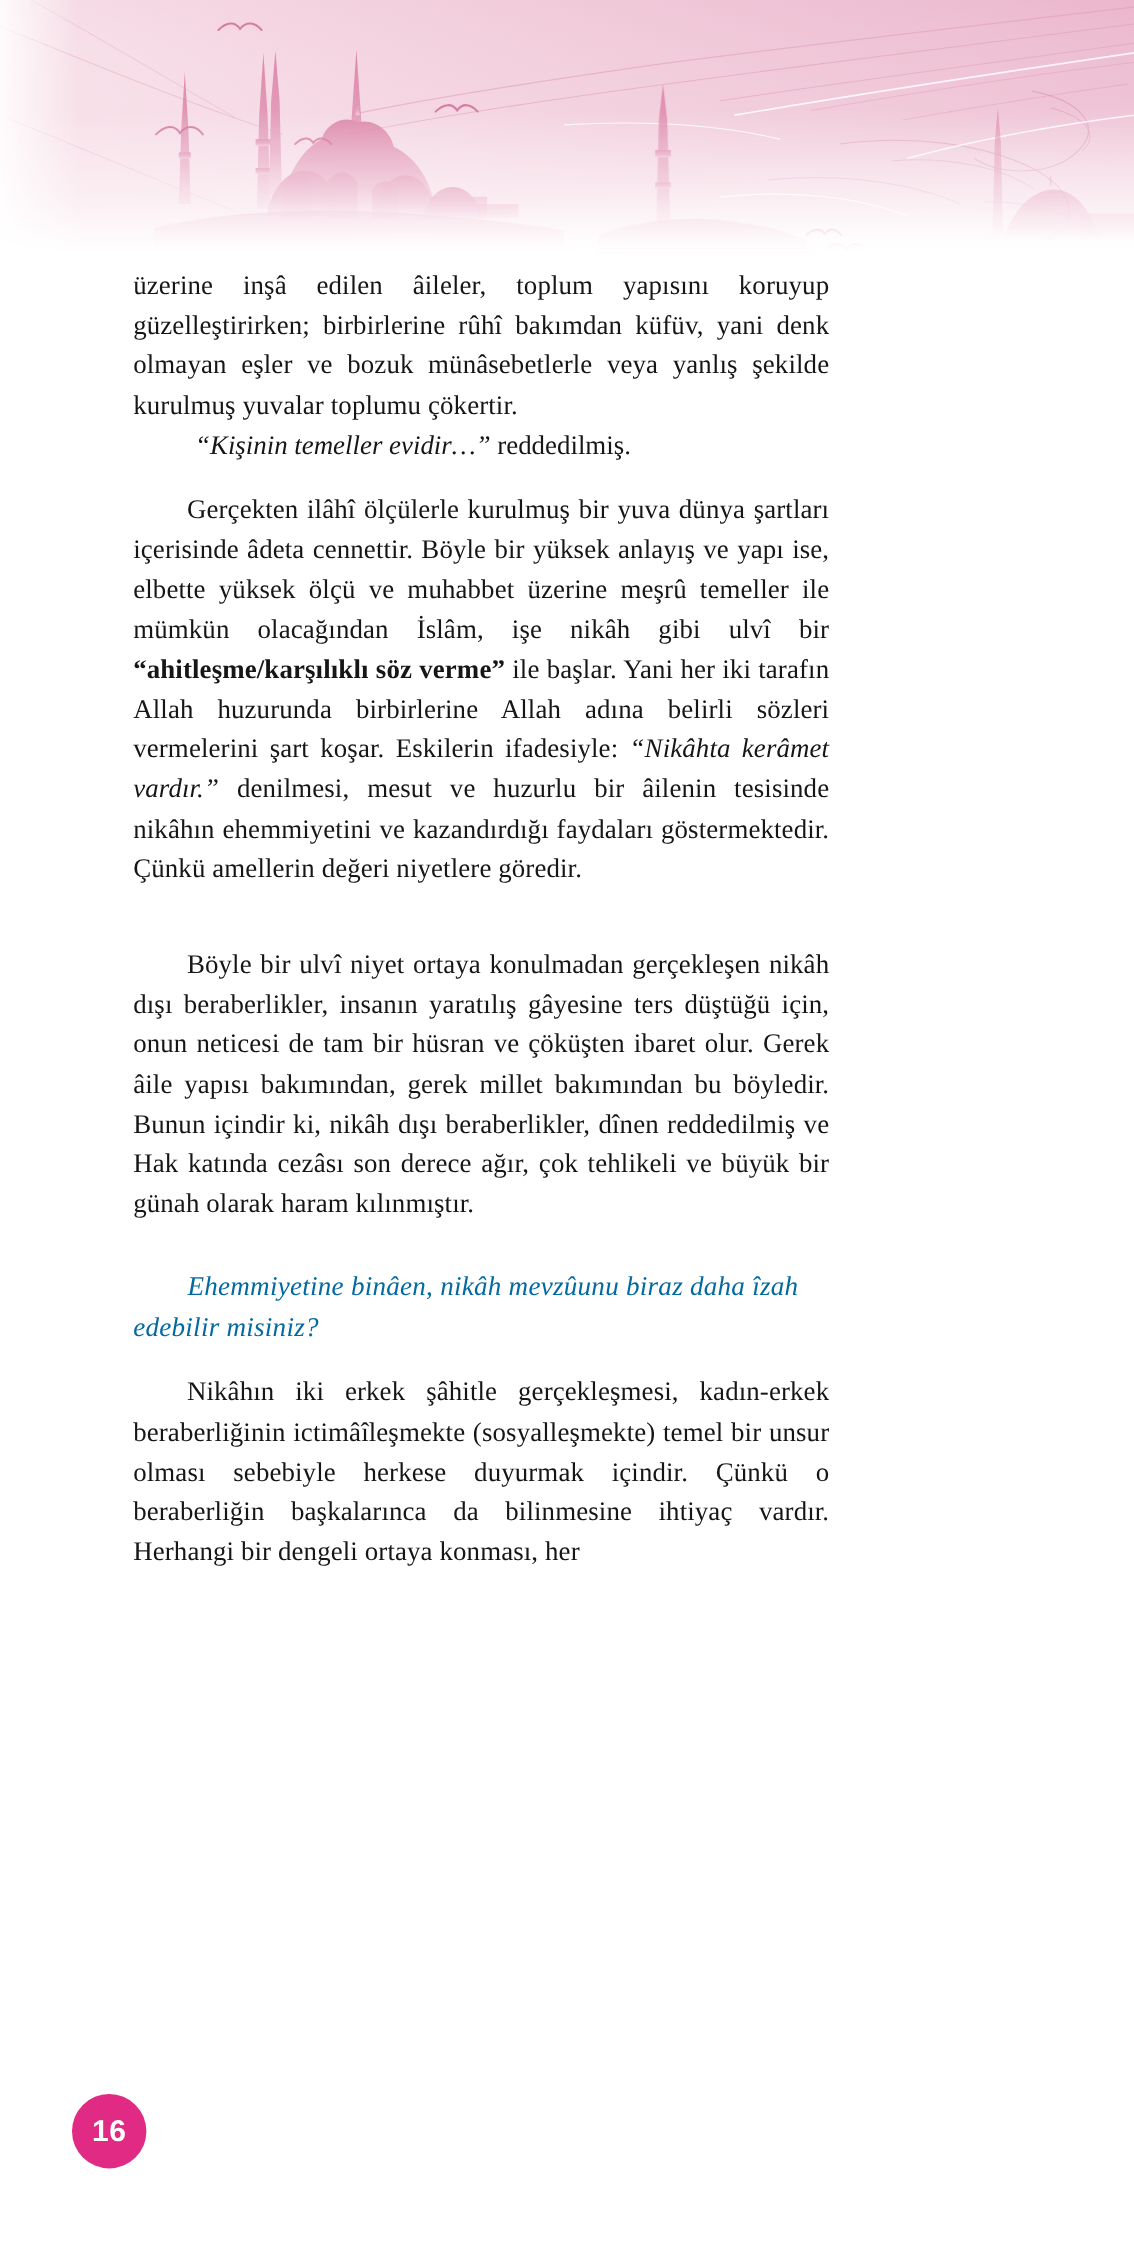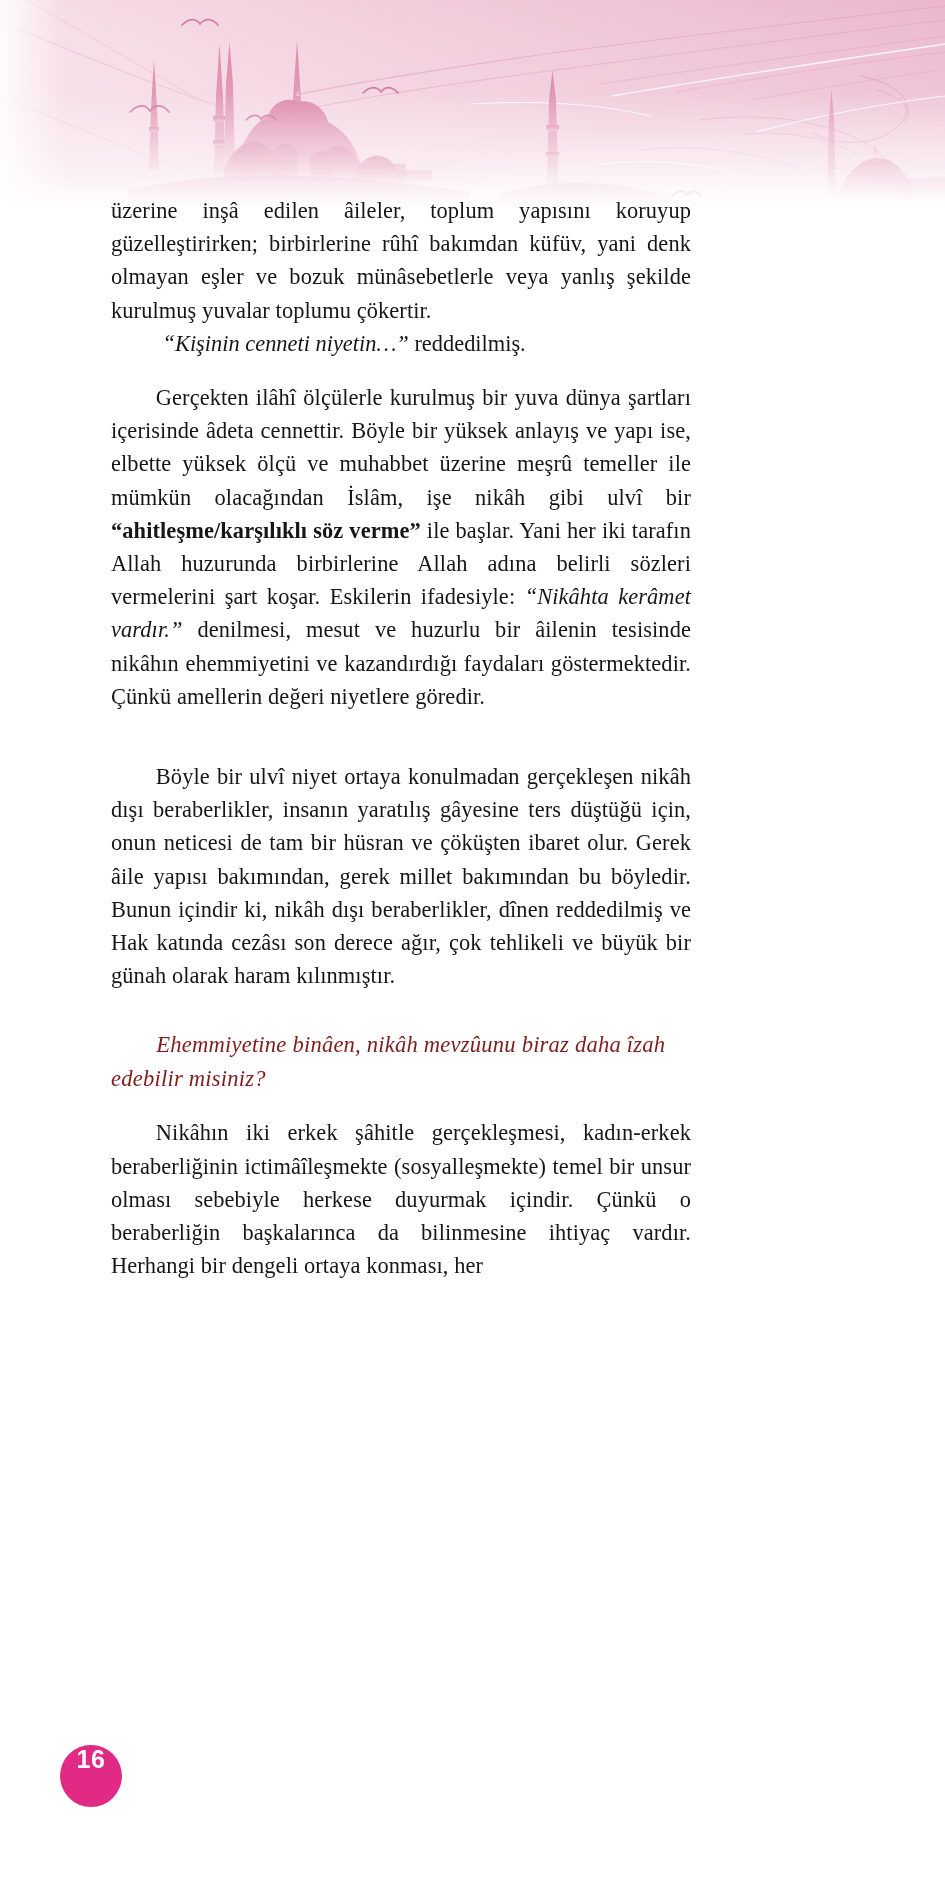--- a/index.html
+++ b/index.html
@@ -24,21 +24,21 @@
     width: 945px;
     height: 210px;
     overflow: hidden;
   }
   .header-art svg { display: block; width: 945px; height: 210px; }
 
   
   .content {
     position: absolute;
     left: 111px;
-    top: 194px;
+    top: 221px;
     width: 580px;
   }
   p.para {
     margin: 0;
     font-size: 22.4px;
     line-height: 33.2px;
     color: #161616;
     text-align: justify;
     text-justify: inter-word;
     hyphens: none;
@@ -57,36 +57,36 @@
   .bd { font-weight: bold; }
   .spacer-md { height: 26px; }
   .spacer-lg { height: 36px; }
 
   
   .q-heading {
     margin: 0;
     font-size: 22.6px;
     line-height: 33.5px;
     font-style: italic;
-    color: #7f1d1d;
+    color: #0369a1;
     text-indent: 2.0em;
     letter-spacing: 0.2px;
   }
 
   
   .page-badge {
     position: absolute;
     left: 60px;
     top: 1745px;
     width: 62px;
     height: 62px;
     border-radius: 50%;
     background: #e12a84;
     display: flex;
-    align-items: flex-start;
+    align-items: center;
     justify-content: center;
   }
   .page-badge span {
     color: #ffffff;
     font-family: "Liberation Sans", sans-serif;
     font-size: 25px;
     font-weight: bold;
     letter-spacing: 0.5px;
   }
 </style>
@@ -217,21 +217,21 @@
       <rect x="0" y="90" width="945" height="120" fill="url(#fadeBottom)"></rect>
       <rect x="0" y="0" width="220" height="210" fill="url(#fadeLeft)"></rect>
     </svg>
   </div>
 
   <div class="content">
 
     <p class="para">üzerine inşâ edilen âileler, toplum yapısını koruyup güzelleştirirken; birbirlerine rûhî bakımdan küfüv, yani denk olmayan eşler ve bozuk münâsebetlerle veya yanlış şekilde kurulmuş yuvalar toplumu çökertir.</p>
 
 
-    <p class="quote-line"><span class="it">“Kişinin cenneti niyetin…”</span><span> reddedilmiş.</span></p>
+    <p class="quote-line"><span class="it">“Kişinin temeller evidir…”</span><span> reddedilmiş.</span></p>
 
     <p class="para indent"><span>Gerçekten ilâhî ölçülerle kurulmuş bir yuva dünya şartları içerisinde âdeta cennettir. Böyle bir yüksek anlayış ve yapı ise, elbette yüksek ölçü ve muhabbet üzerine meşrû temeller ile mümkün olacağından İslâm, işe nikâh gibi ulvî bir </span><span class="bd">“ahitleşme/karşılıklı söz verme”</span><span> ile başlar. Yani her iki tarafın Allah huzurunda birbirlerine Allah adına belirli sözleri vermelerini şart koşar. Eskilerin ifadesiyle: </span><span class="it">“Nikâhta kerâmet vardır.”</span><span> denilmesi, mesut ve huzurlu bir âilenin tesisinde nikâhın ehemmiyetini ve kazandırdığı faydaları göstermektedir. Çünkü amellerin değeri niyetlere göredir.</span></p>
 
     <div class="spacer-md"></div>
 
     <p class="para indent">Böyle bir ulvî niyet ortaya konulmadan gerçekleşen nikâh dışı beraberlikler, insanın yaratılış gâyesine ters düştüğü için, onun neticesi de tam bir hüsran ve çöküşten ibaret olur. Gerek âile yapısı bakımından, gerek millet bakımından bu böyledir. Bunun içindir ki, nikâh dışı beraberlikler, dînen reddedilmiş ve Hak katında cezâsı son derece ağır, çok tehlikeli ve büyük bir günah olarak haram kılınmıştır.</p>
 
     <div class="spacer-lg"></div>
 
     <p class="q-heading">Ehemmiyetine binâen, nikâh mevzûunu biraz daha îzah edebilir misiniz?</p>

